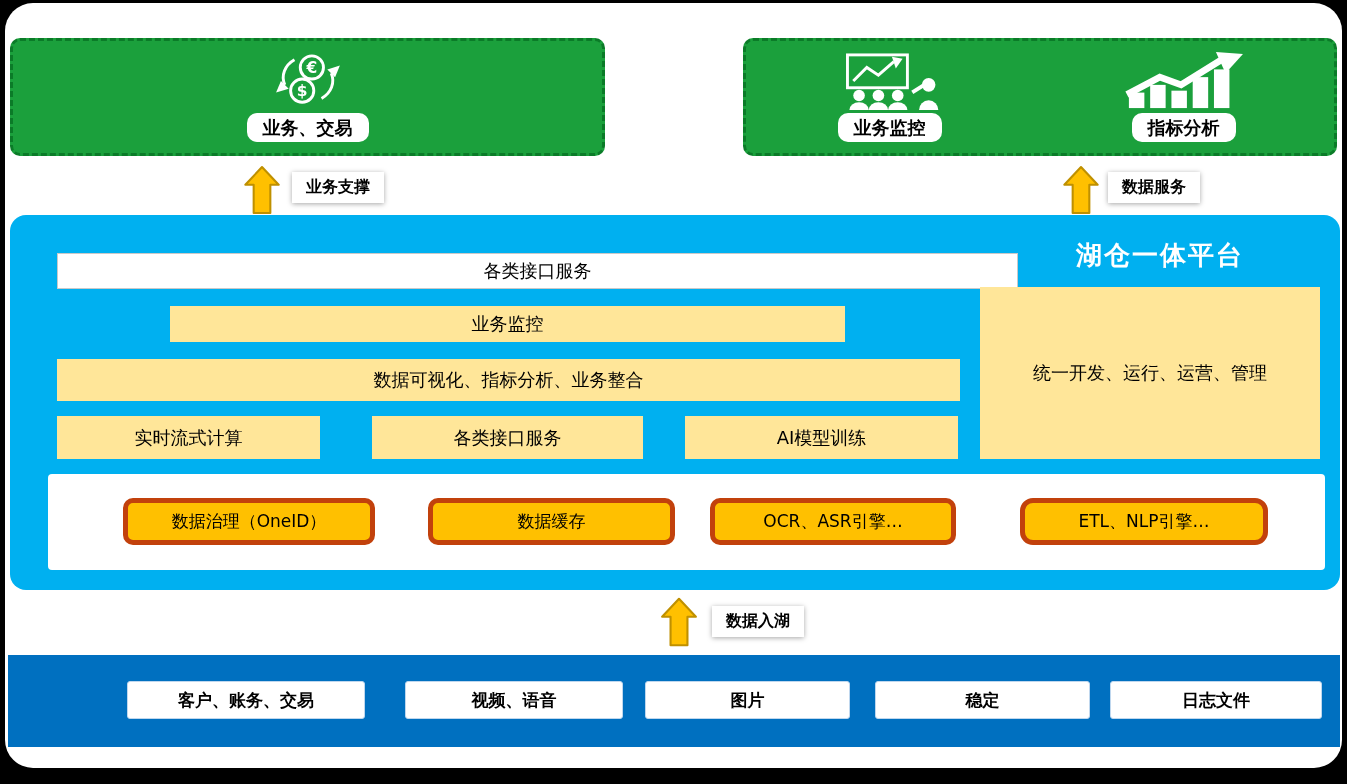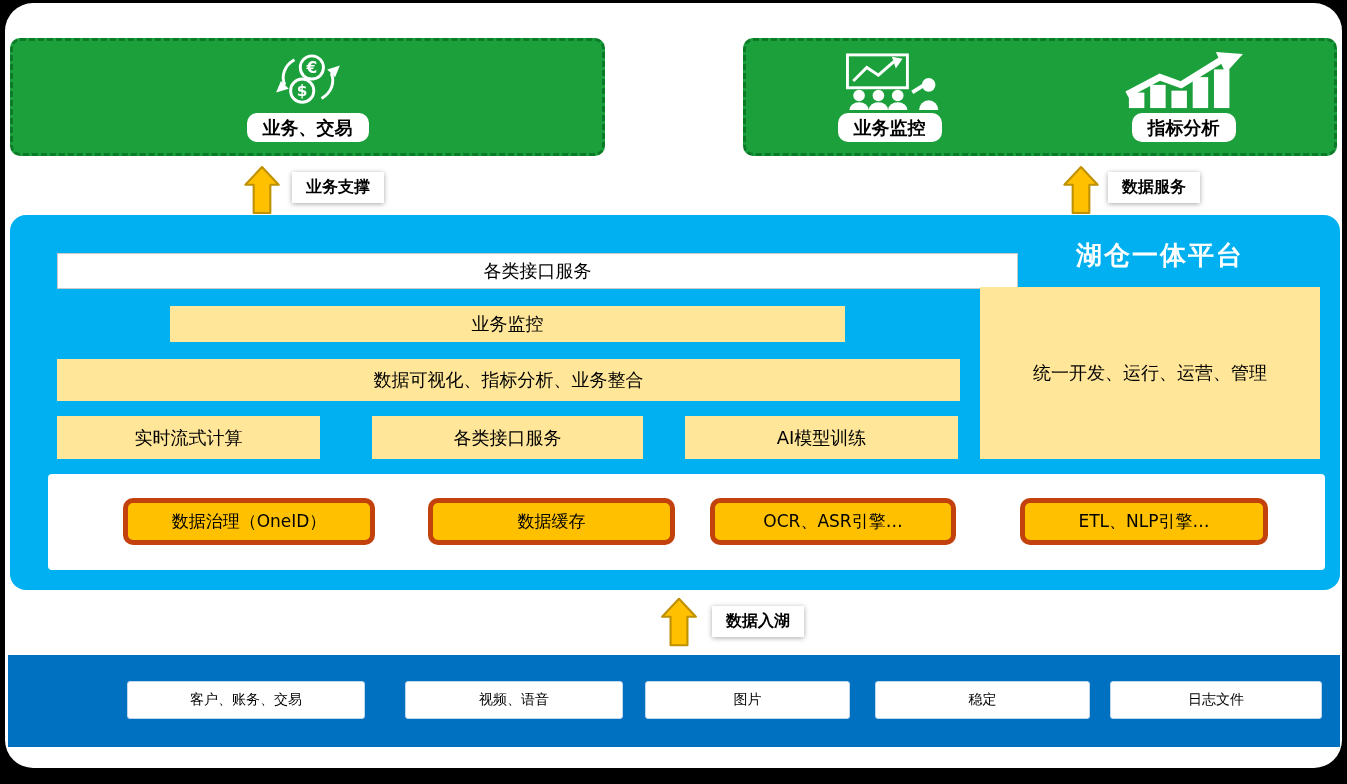--- a/index.html
+++ b/index.html
@@ -36,21 +36,21 @@
   .yellow{background:#FFE699;}
   .engines-panel{position:absolute;left:48px;top:474px;width:1277px;height:96px;background:#fff;border-radius:4px;}
   .orange-box{
     position:absolute;top:498px;height:47px;background:#FFC000;border:5px solid #c2410c;
     border-radius:10px;display:flex;align-items:center;justify-content:center;
     font-size:17px;color:#000;box-sizing:border-box;
   }
   .blue-bar{position:absolute;left:8px;top:655px;width:1332px;height:92px;background:#0070C0;}
   .source-box{
     position:absolute;top:681px;height:38px;background:#fff;border:1px solid #BFD7EE;border-radius:3px;
-    display:flex;align-items:center;justify-content:center;font-size:14px;color:#000;box-sizing:border-box;
+    display:flex;align-items:center;justify-content:center;font-size:17px;color:#000;box-sizing:border-box;font-weight:bold;
   }
 </style>
 </head>
 <body>
 
 <div class="canvas">
   <div class="sheet"></div>
 
   <div class="green-box" style="left:10px;width:595px;">
     <div class="g-item">
@@ -128,21 +128,21 @@
   <div class="bar yellow" style="left:57px;top:416px;width:263px;height:43px;">实时流式计算</div>
   <div class="bar yellow" style="left:372px;top:416px;width:271px;height:43px;">各类接口服务</div>
   <div class="bar yellow" style="left:685px;top:416px;width:273px;height:43px;">AI模型训练</div>
 
   <div class="bar yellow" style="left:980px;top:287px;width:340px;height:172px;">统一开发、运行、运营、管理</div>
 
   <div class="engines-panel"></div>
   <div class="orange-box" style="left:123px;width:252px;">数据治理（OneID）</div>
   <div class="orange-box" style="left:428px;width:247px;">数据缓存</div>
   <div class="orange-box" style="left:710px;width:246px;">OCR、ASR引擎…</div>
-  <div class="orange-box" style="left:1020px;width:248px;">ETL、NLP引擎…</div>
+  <div class="orange-box" style="left:1020px;width:248px;border-radius:13px;">ETL、NLP引擎…</div>
 
   <svg class="up-arrow" style="left:660px;top:596px;height:52px;" viewBox="0 0 36 48">
     <polygon points="18,2 34,19 26,19 26,46 10,46 10,19 2,19" fill="#FFC000" stroke="#BF9000" stroke-width="2" stroke-linejoin="round"></polygon>
   </svg>
   <div class="arrow-label" style="left:712px;top:606px;">数据入湖</div>
 
   <div class="blue-bar"></div>
   <div class="source-box" style="left:127px;width:238px;">客户、账务、交易</div>
   <div class="source-box" style="left:405px;width:218px;">视频、语音</div>
   <div class="source-box" style="left:645px;width:205px;">图片</div>

